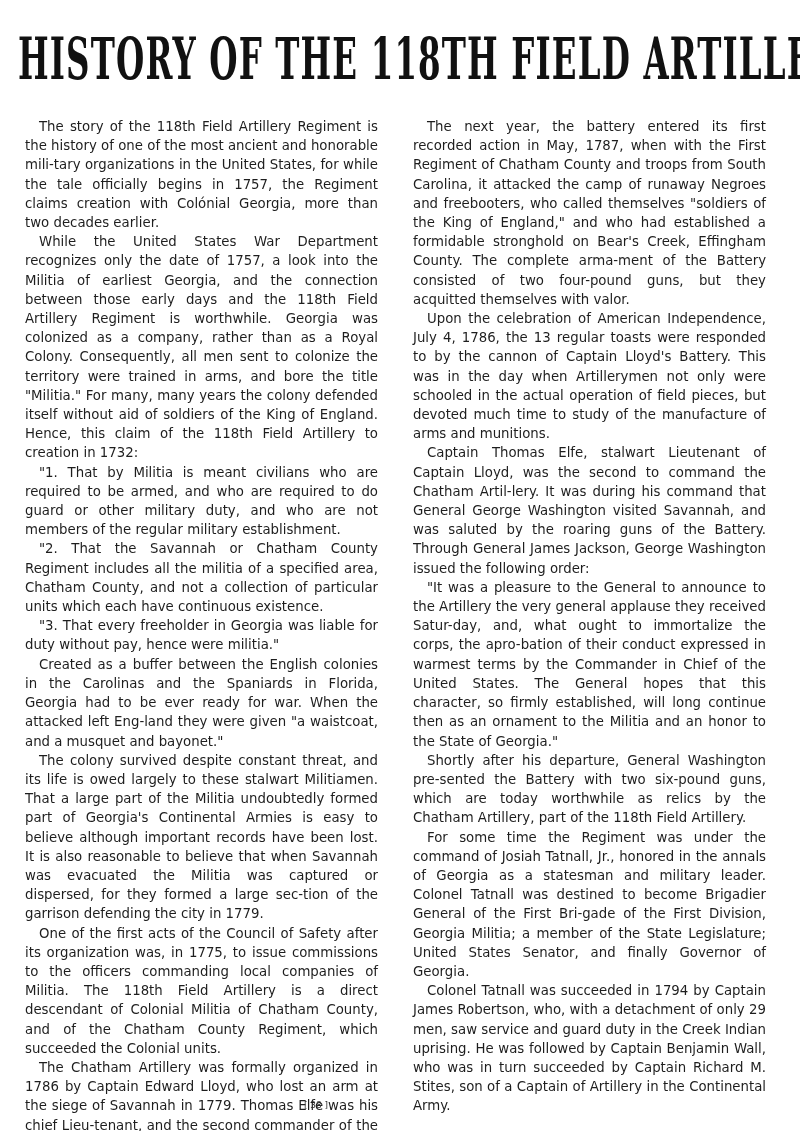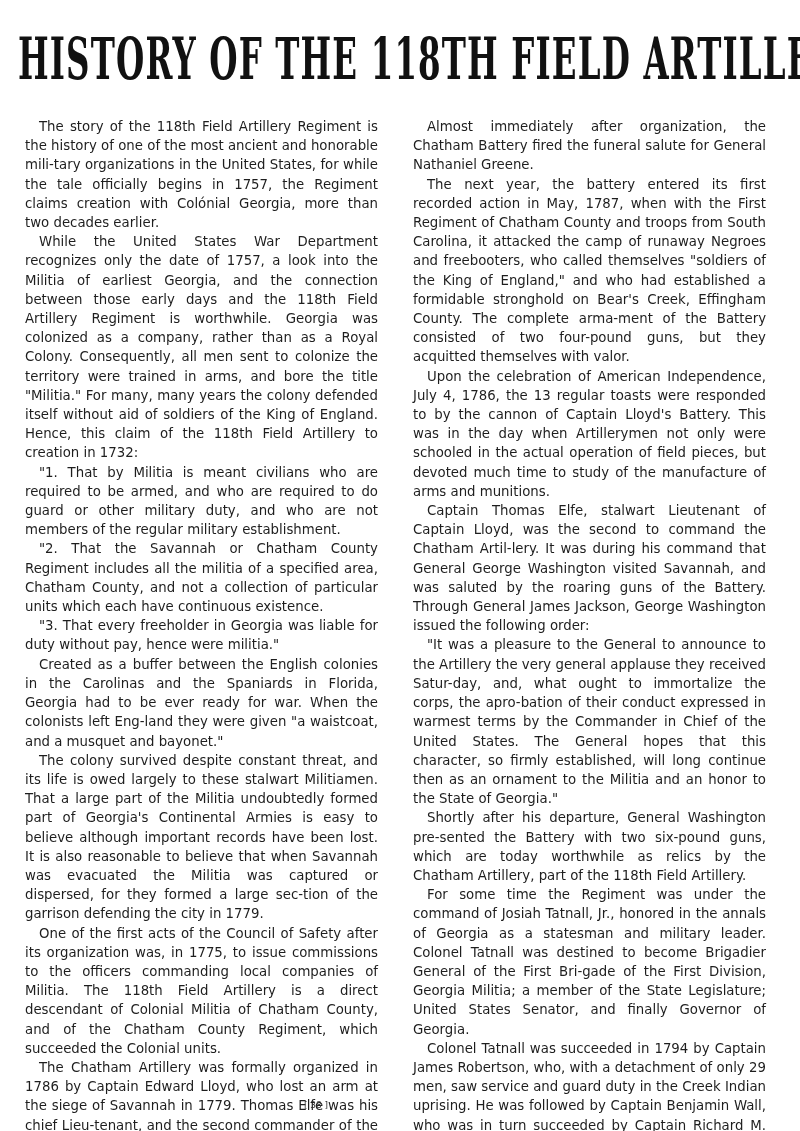--- a/index.html
+++ b/index.html
@@ -29,28 +29,27 @@
 <body>
 
 <div class="title">HISTORY OF THE 118TH FIELD ARTILLERY</div>
 
 <div class="col left">
   <p>The story of the 118th Field Artillery Regiment is the history of one of the most ancient and honorable mili-tary organizations in the United States, for while the tale officially begins in 1757, the Regiment claims creation with Colónial Georgia, more than two decades earlier.</p>
   <p>While the United States War Department recognizes only the date of 1757, a look into the Militia of earliest Georgia, and the connection between those early days and the 118th Field Artillery Regiment is worthwhile. Georgia was colonized as a company, rather than as a Royal Colony.  Consequently, all men sent to colonize the territory were trained in arms, and bore the title "Militia."  For many, many years the colony defended itself without aid of soldiers of the King of England. Hence, this claim of the 118th Field Artillery to creation in 1732:</p>
   <p>"1. That by Militia is meant civilians who are required to be armed, and who are required to do guard or other military duty, and who are not members of the regular military establishment.</p>
   <p>"2. That the Savannah or Chatham County Regiment includes all the militia of a specified area, Chatham County, and not a collection of particular units which each have continuous existence.</p>
   <p>"3. That every freeholder in Georgia was liable for duty without pay, hence were militia."</p>
-  <p>Created as a buffer between the English colonies in the Carolinas and the Spaniards in Florida, Georgia had to be ever ready for war.  When the colonists left Eng-land they were given "a waistcoat, and a musquet and bayonet."</p>
+  <p>Created as a buffer between the English colonies in the Carolinas and the Spaniards in Florida, Georgia had to be ever ready for war.  When the attacked left Eng-land they were given "a waistcoat, and a musquet and bayonet."</p>
   <p>The colony survived despite constant threat, and its life is owed largely to these stalwart Militiamen.  That a large part of the Militia undoubtedly formed part of Georgia's Continental Armies is easy to believe although important records have been lost.  It is also reasonable to believe that when Savannah was evacuated the Militia was captured or dispersed, for they formed a large sec-tion of the garrison defending the city in 1779.</p>
   <p>One of the first acts of the Council of Safety after its organization was, in 1775, to issue commissions to the officers commanding local companies of Militia.  The 118th Field Artillery is a direct descendant of Colonial Militia of Chatham County, and of the Chatham County Regiment, which succeeded the Colonial units.</p>
   <p>The Chatham Artillery was formally organized in 1786 by Captain Edward Lloyd, who lost an arm at the siege of Savannah in 1779.  Thomas Elfe was his chief Lieu-tenant, and the second commander of the Chatham Ar-tillery.</p>
 </div>
 
 <div class="col right">
-  <p>Almost immediately after organization, the Chatham Battery fired the funeral salute for General Nathaniel Greene.</p>
   <p>The next year, the battery entered its first recorded action in May, 1787, when with the First Regiment of Chatham County and troops from South Carolina, it attacked the camp of runaway Negroes and freebooters, who called themselves "soldiers of the King of England," and who had established a formidable stronghold on Bear's Creek, Effingham County.  The complete arma-ment of the Battery consisted of two four-pound guns, but they acquitted themselves with valor.</p>
   <p>Upon the celebration of American Independence, July 4, 1786, the 13 regular toasts were responded to by the cannon of Captain Lloyd's Battery.  This was in the day when Artillerymen not only were schooled in the actual operation of field pieces, but devoted much time to study of the manufacture of arms and munitions.</p>
   <p>Captain Thomas Elfe, stalwart Lieutenant of Captain Lloyd, was the second to command the Chatham Artil-lery.  It was during his command that General George Washington visited Savannah, and was saluted by the roaring guns of the Battery.  Through General James Jackson, George Washington issued the following order:</p>
   <p>"It was a pleasure to the General to announce to the Artillery the very general applause they received Satur-day, and, what ought to immortalize the corps, the apro-bation of their conduct expressed in warmest terms by the Commander in Chief of the United States.  The General hopes that this character, so firmly established, will long continue then as an ornament to the Militia and an honor to the State of Georgia."</p>
   <p>Shortly after his departure, General Washington pre-sented the Battery with two six-pound guns, which are today worthwhile as relics by the Chatham Artillery, part of the 118th Field Artillery.</p>
   <p>For some time the Regiment was under the command of Josiah Tatnall, Jr., honored in the annals of Georgia as a statesman and military leader.  Colonel Tatnall was destined to become Brigadier General of the First Bri-gade of the First Division, Georgia Militia; a member of the State Legislature; United States Senator, and finally Governor of Georgia.</p>
   <p>Colonel Tatnall was succeeded in 1794 by Captain James Robertson, who, with a detachment of only 29 men, saw service and guard duty in the Creek Indian uprising.  He was followed by Captain Benjamin Wall, who was in turn succeeded by Captain Richard M. Stites, son of a Captain of Artillery in the Continental Army.</p>
 
 </div>
 

